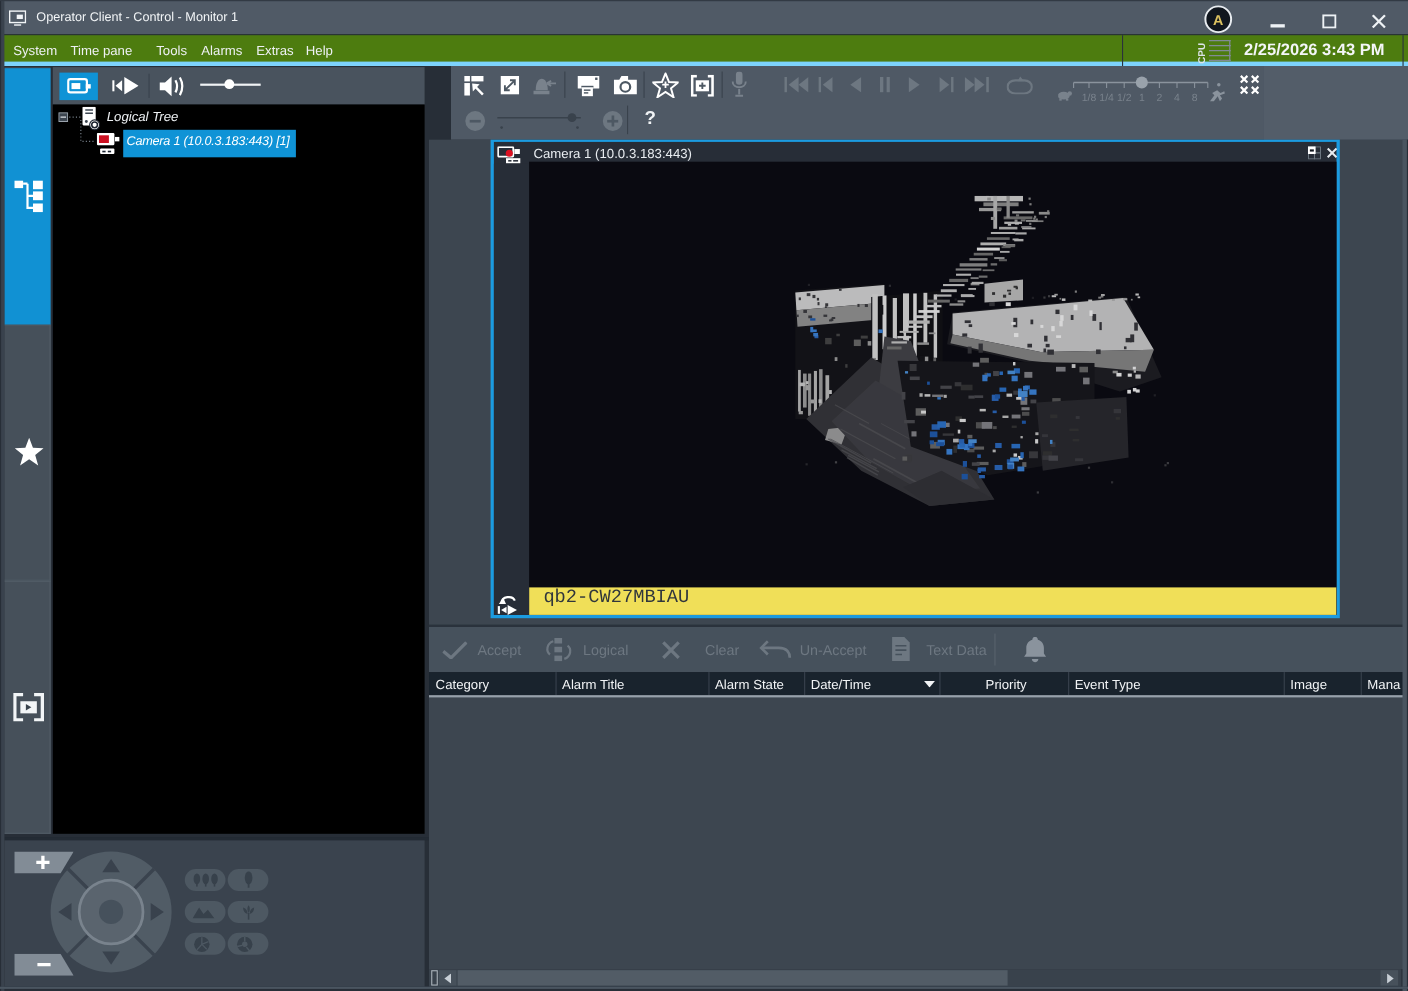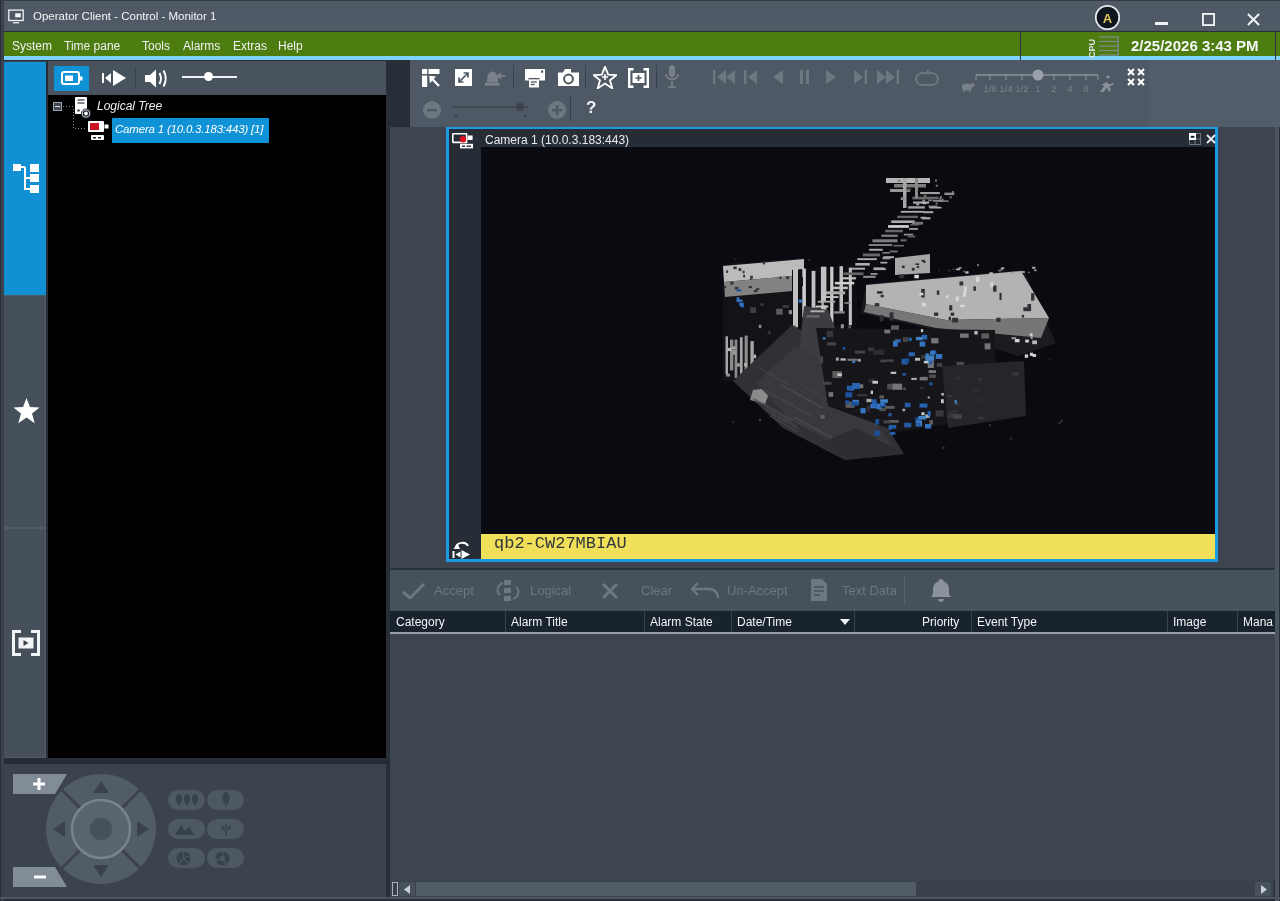--- a/index.html
+++ b/index.html
@@ -971,21 +971,21 @@
   </div>
 
   <div class="abs" id="tablehdr">
     <div class="th" style="left:6px">Category</div>
     <div class="th" style="left:121px">Alarm Title</div>
     <div class="th" style="left:260px">Alarm State</div>
     <div class="th" style="left:347px">Date/Time</div>
     <svg class="abs" style="left:450px;top:8px" width="10" height="6" viewBox="0 0 10 6">
       <path d="M0 0 L10 0 L5 6 Z" fill="#f2f4f6"></path>
     </svg>
-    <div class="th" style="left:532px">Priority</div>
+    <div class="th" style="left:506px">Priority</div>
     <div class="th" style="left:587px">Event Type</div>
     <div class="th" style="left:783px">Image</div>
     <div class="th" style="left:853px">Mana</div>
     <div class="thsep" style="left:115px"></div>
     <div class="thsep" style="left:254px"></div>
     <div class="thsep" style="left:341px"></div>
     <div class="thsep" style="left:464px"></div>
     <div class="thsep" style="left:581px"></div>
     <div class="thsep" style="left:777px"></div>
     <div class="thsep" style="left:847px"></div>

